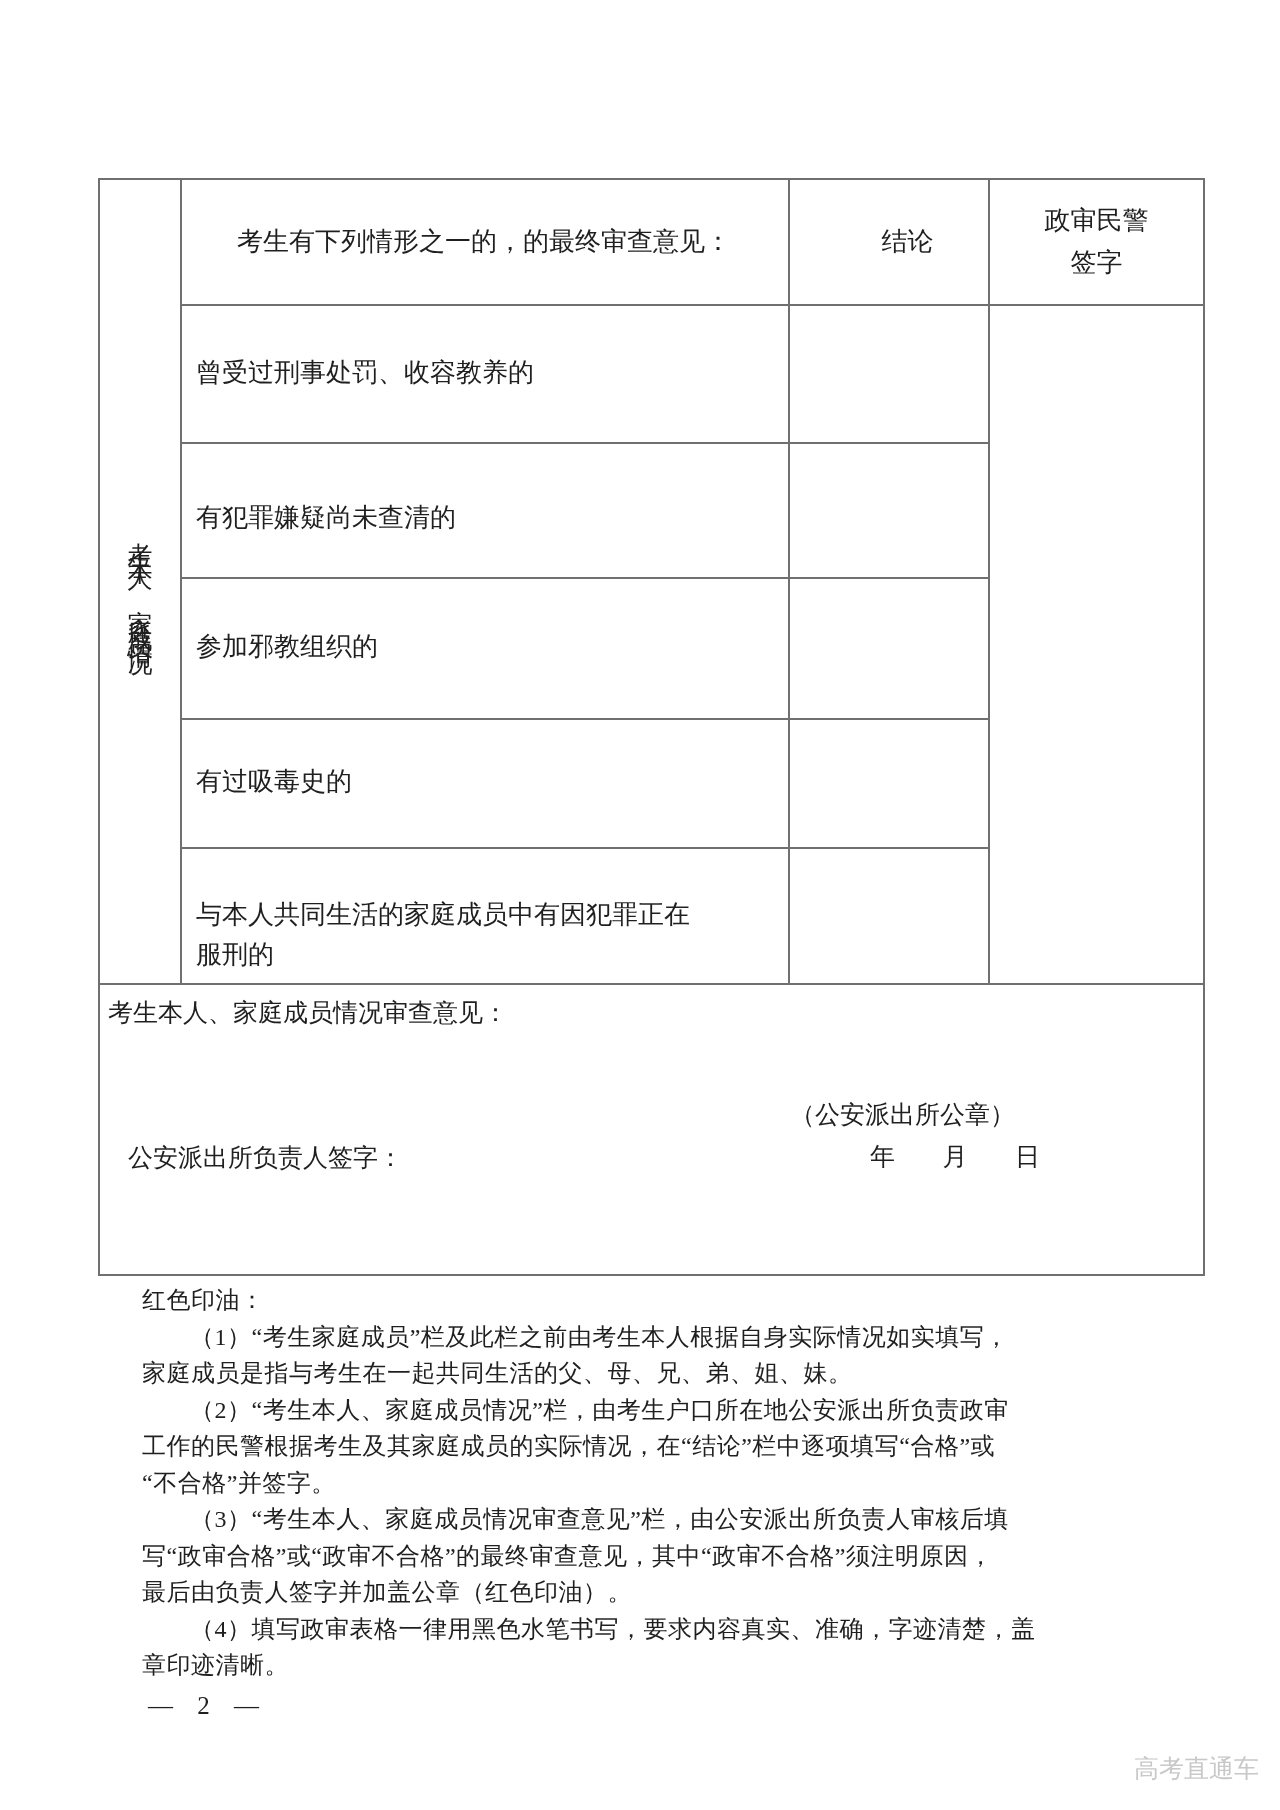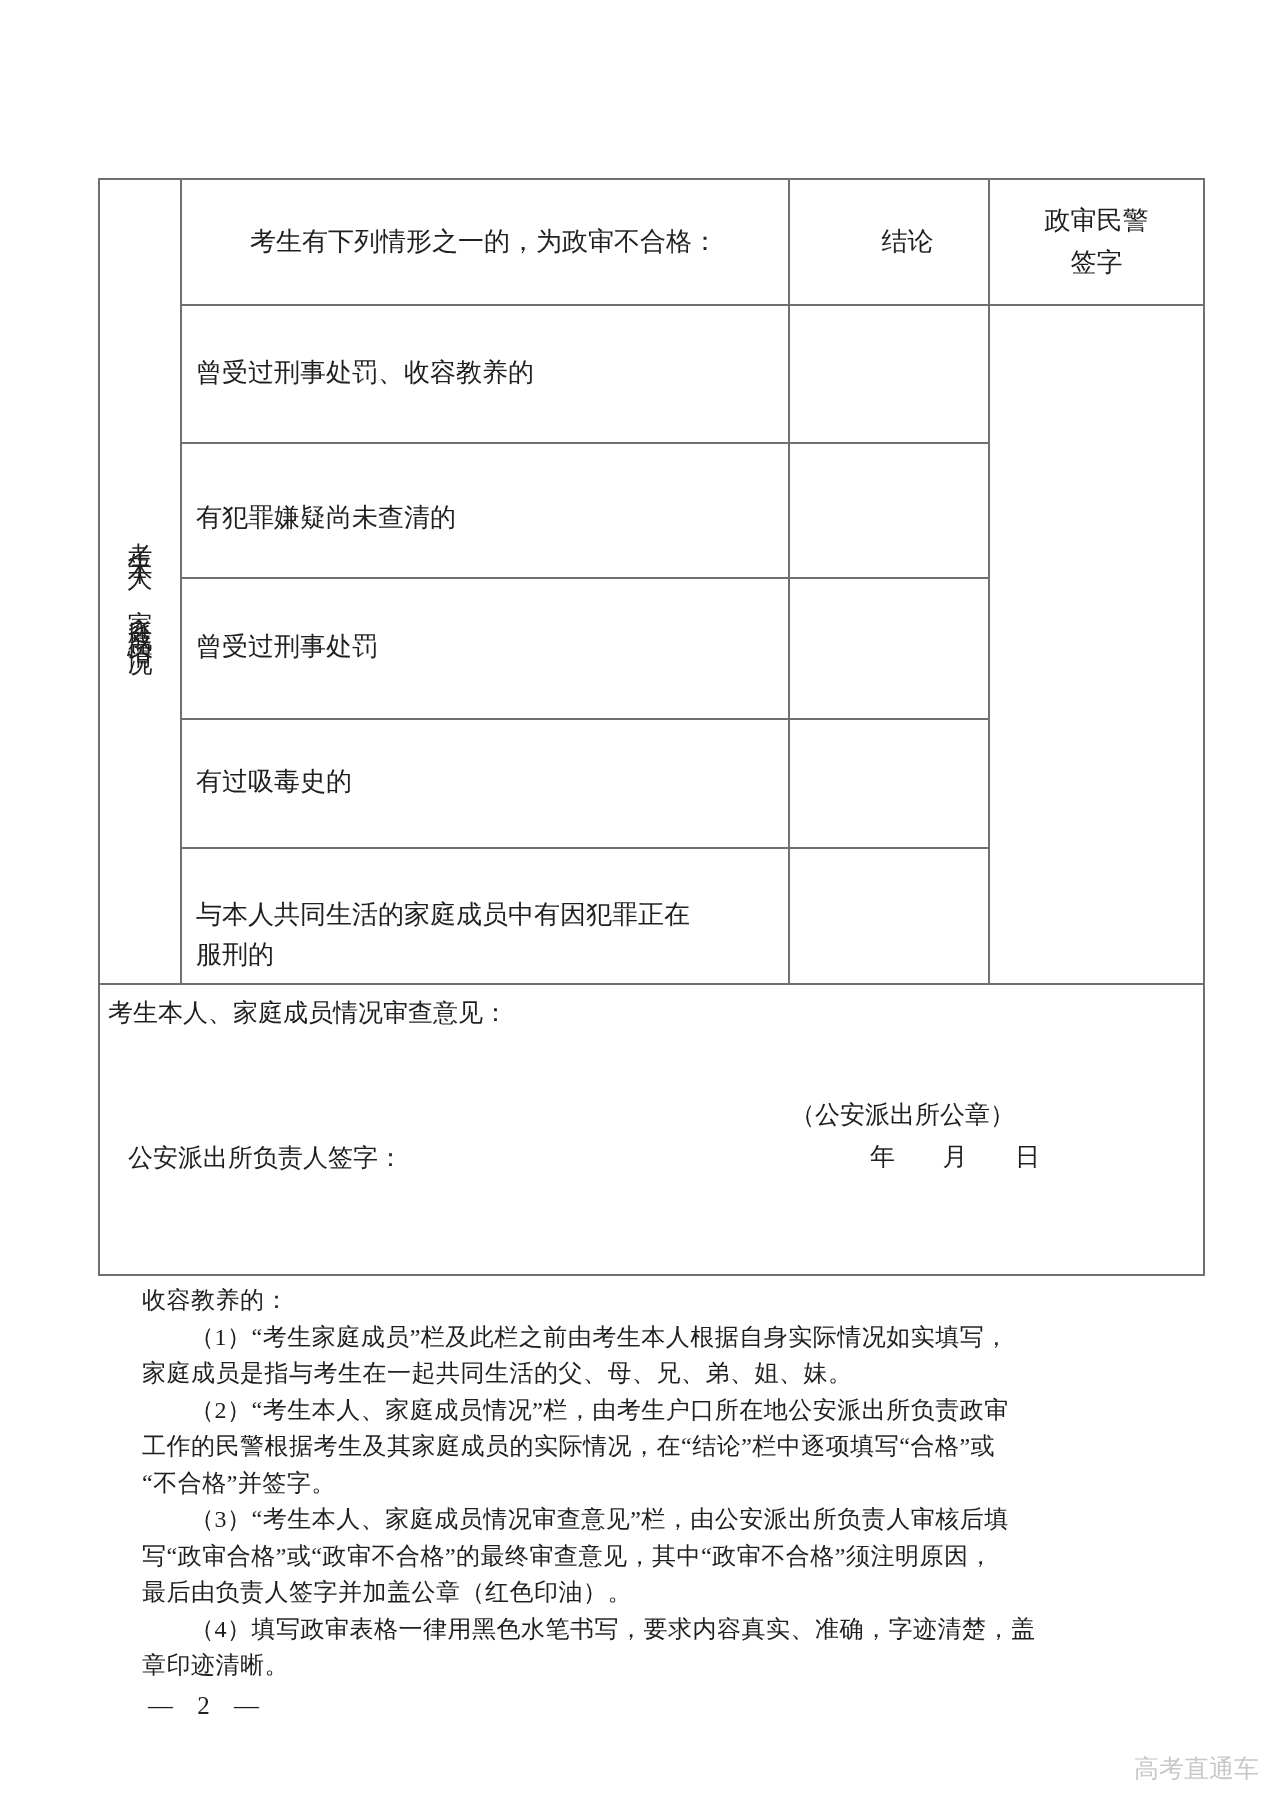--- a/index.html
+++ b/index.html
@@ -64,38 +64,38 @@
   <div class="rule" style="left:180px;top:577px;width:808px;height:2px;"></div>
   <div class="rule" style="left:180px;top:718px;width:808px;height:2px;"></div>
   <div class="rule" style="left:180px;top:847px;width:808px;height:2px;"></div>
   <div class="rule" style="left:98px;top:983px;width:1107px;height:2px;"></div>
 
   <div class="cell center" style="left:100px;top:180px;width:80px;height:803px;">
     <span class="side-label">考生本人、家庭成员情况</span>
   </div>
 
   <div class="cell center hdr" style="left:182px;top:180px;width:604px;height:124px;">
-    <span style="white-space:pre-line;">考生有下列情形之一的，为政审不合格：</span>
+    <span style="white-space:pre-line;">考生有下列情形之一的，的最终审查意见：</span>
   </div>
   <div class="cell center hdr" style="left:790px;top:180px;width:235px;height:124px;">
     <span>结论</span>
   </div>
   <div class="cell center hdr" style="left:990px;top:180px;width:213px;height:124px;">
     <span style="white-space:pre-line;">政审民警
 签字</span>
   </div>
 
   <div class="cell row-label" style="left:182px;top:306px;width:604px;height:134px;">
     <span style="white-space:pre-line;">曾受过刑事处罚、收容教养的</span>
   </div>
   <div class="cell row-label" style="left:182px;top:444px;width:604px;height:131px;margin-top:9px;">
     <span style="white-space:pre-line;">有犯罪嫌疑尚未查清的</span>
   </div>
   <div class="cell row-label" style="left:182px;top:579px;width:604px;height:137px;">
-    <span style="white-space:pre-line;">曾受过刑事处罚</span>
+    <span style="white-space:pre-line;">参加邪教组织的</span>
   </div>
   <div class="cell row-label" style="left:182px;top:720px;width:604px;height:125px;">
     <span style="white-space:pre-line;">有过吸毒史的</span>
   </div>
   <div class="cell row-label" style="left:182px;top:849px;width:604px;height:132px;">
     <span style="white-space:pre-line;margin-top:40px;">与本人共同生活的家庭成员中有因犯罪正在
 服刑的</span>
   </div>
 
   <div class="cell" style="left:790px;top:306px;width:198px;height:134px;"></div>
@@ -111,21 +111,21 @@
     <div class="abs review-text" style="left:692px;top:112px;">（公安派出所公章）</div>
     <div class="abs review-text" style="left:30px;top:155px;">公安派出所负责人签字：</div>
     <div class="abs date-row" style="left:772px;top:155px;width:170px;">
       <span>年</span>
       <span>月</span>
       <span>日</span>
     </div>
   </div>
 
   <div class="notes">
-    <div class="line">收容教养的：</div>
+    <div class="line">红色印油：</div>
     <div class="line indent">（1）“考生家庭成员”栏及此栏之前由考生本人根据自身实际情况如实填写，</div>
     <div class="line">家庭成员是指与考生在一起共同生活的父、母、兄、弟、姐、妹。</div>
     <div class="line indent">（2）“考生本人、家庭成员情况”栏，由考生户口所在地公安派出所负责政审</div>
     <div class="line">工作的民警根据考生及其家庭成员的实际情况，在“结论”栏中逐项填写“合格”或</div>
     <div class="line">“不合格”并签字。</div>
     <div class="line indent">（3）“考生本人、家庭成员情况审查意见”栏，由公安派出所负责人审核后填</div>
     <div class="line">写“政审合格”或“政审不合格”的最终审查意见，其中“政审不合格”须注明原因，</div>
     <div class="line">最后由负责人签字并加盖公章（红色印油）。</div>
     <div class="line indent">（4）填写政审表格一律用黑色水笔书写，要求内容真实、准确，字迹清楚，盖</div>
     <div class="line">章印迹清晰。</div>

